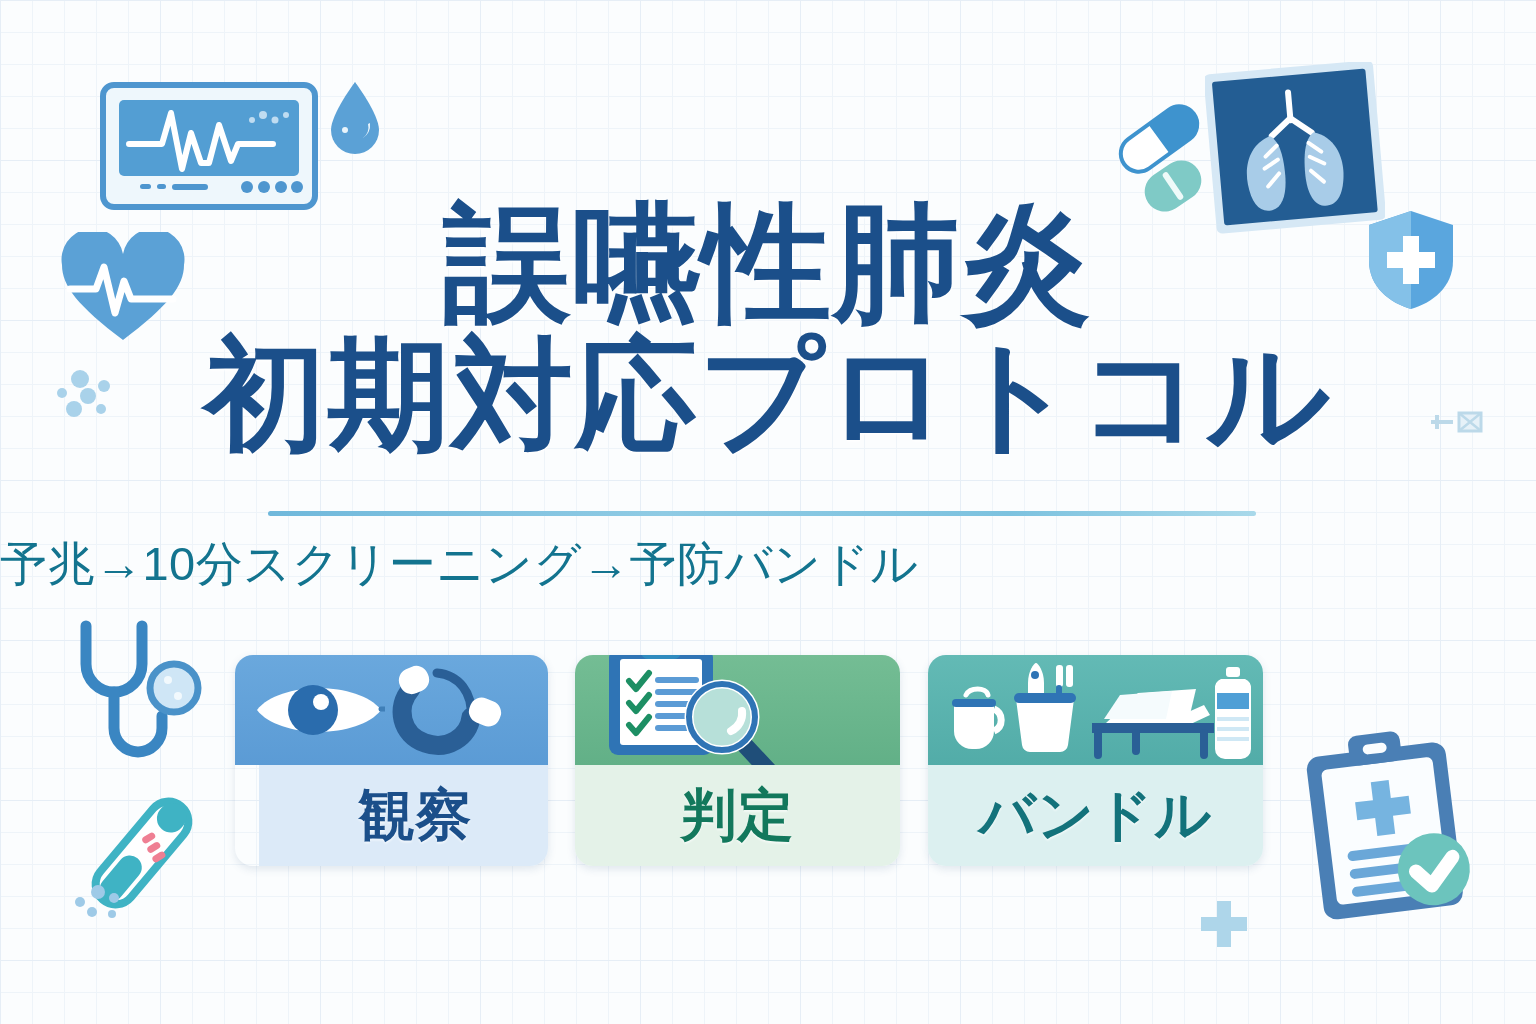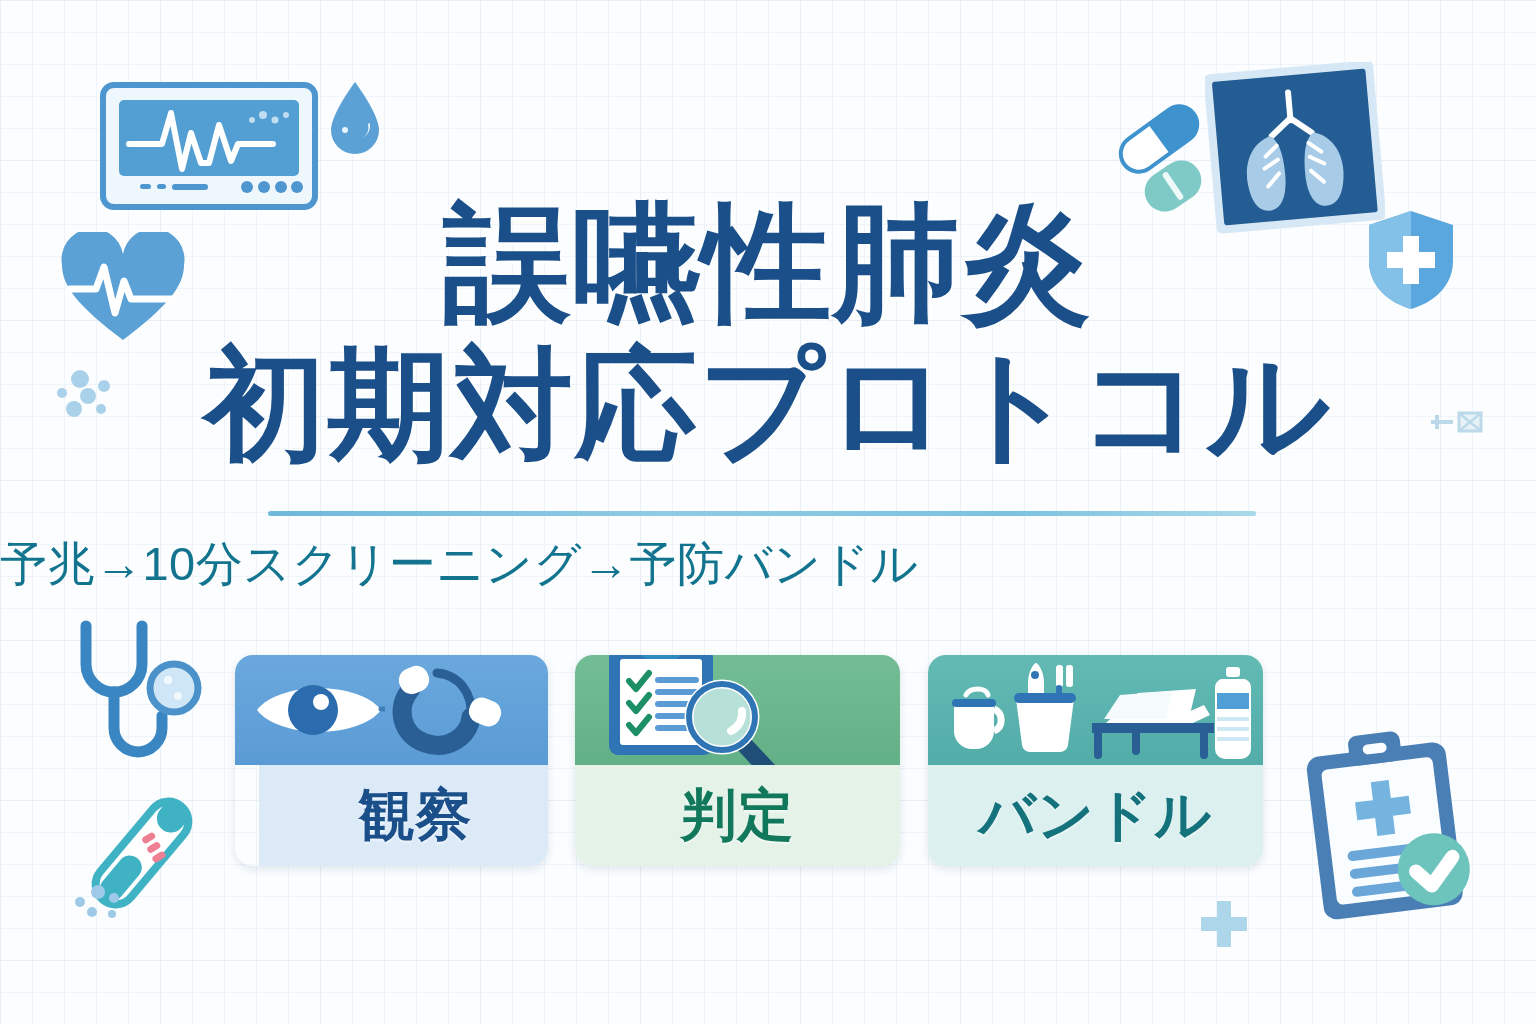--- a/index.html
+++ b/index.html
@@ -40,21 +40,21 @@
   }
   .title-line {
     font-weight:bold;
     color:#1b4f8a;
     letter-spacing:0.015em;
     line-height:1.02;
     text-shadow:0 2px 3px rgba(255,255,255,.85), 0 1px 0 rgba(255,255,255,.9);
     white-space:nowrap;
   }
   #title-1 { font-size:128px; }
-  #title-2 { font-size:122px; margin-top:14px; }
+  #title-2 { font-size:122px; margin-top:4px; }
 
   #divider {
     position:absolute;
     left:268px; top:511px; width:988px; height:5px;
     border-radius:3px;
     background:linear-gradient(to right,#6fb8db 0%,#8fcbe4 40%,#7cc2df 75%,#a9d9ea 100%);
     z-index:5;
   }
 
   #subtitle {

